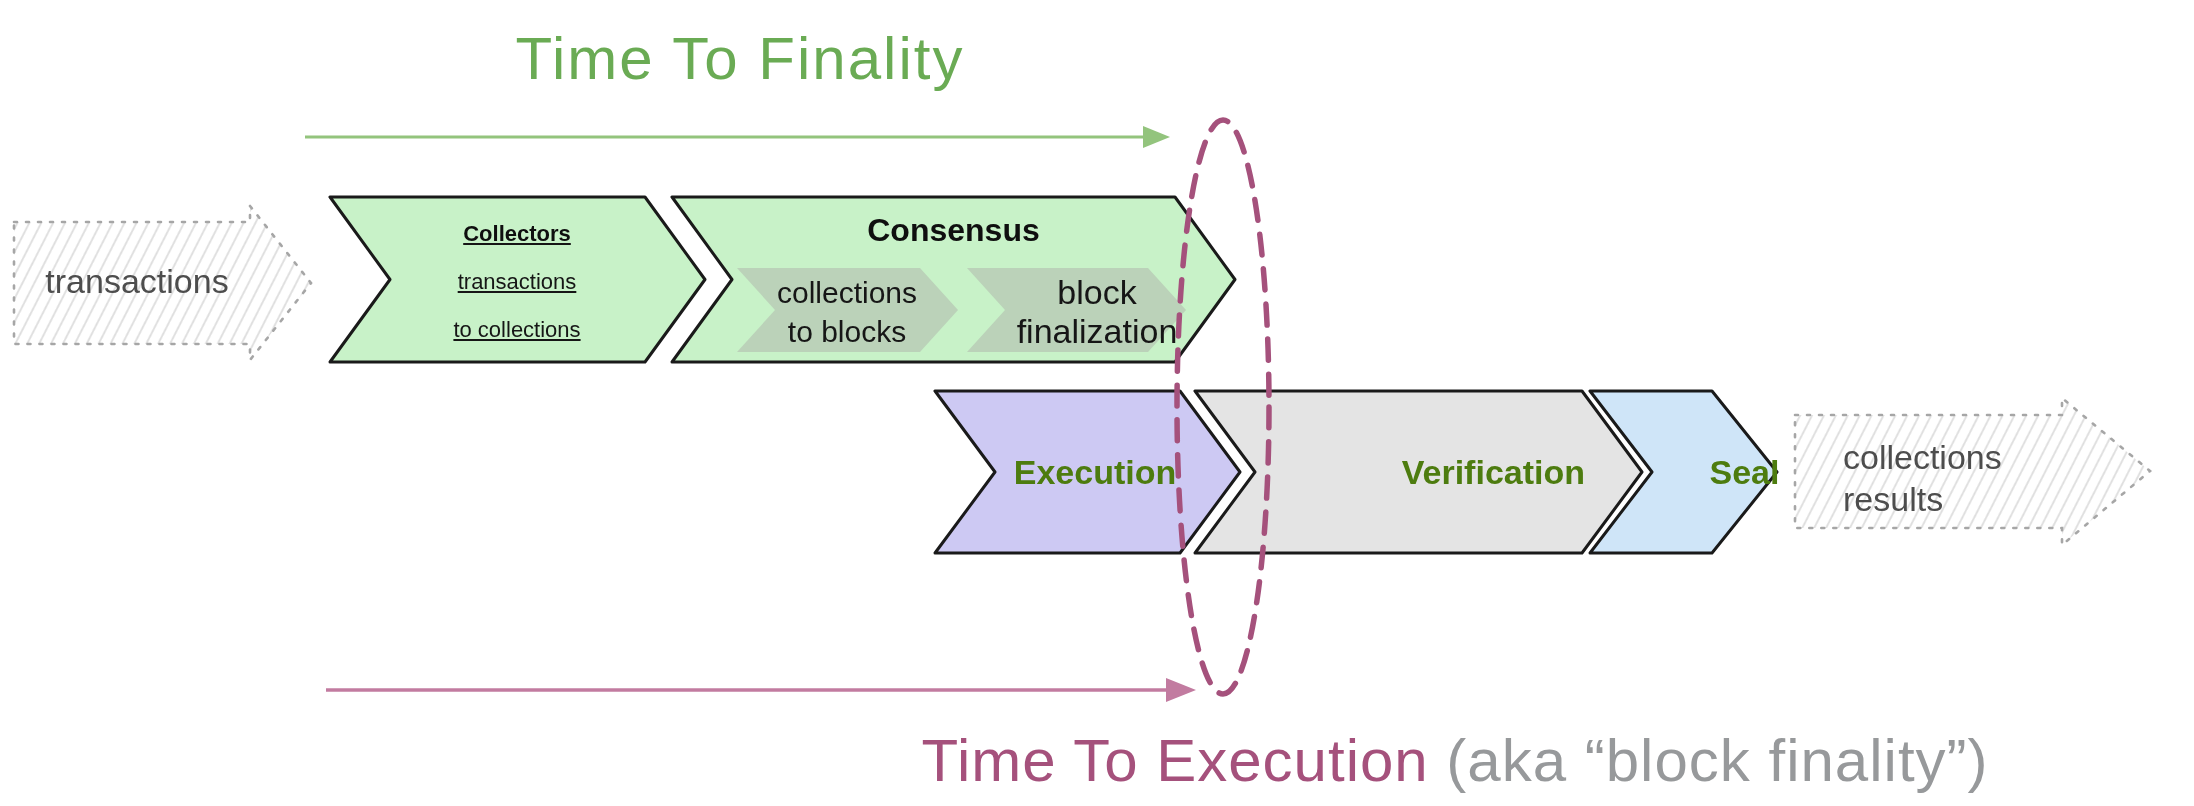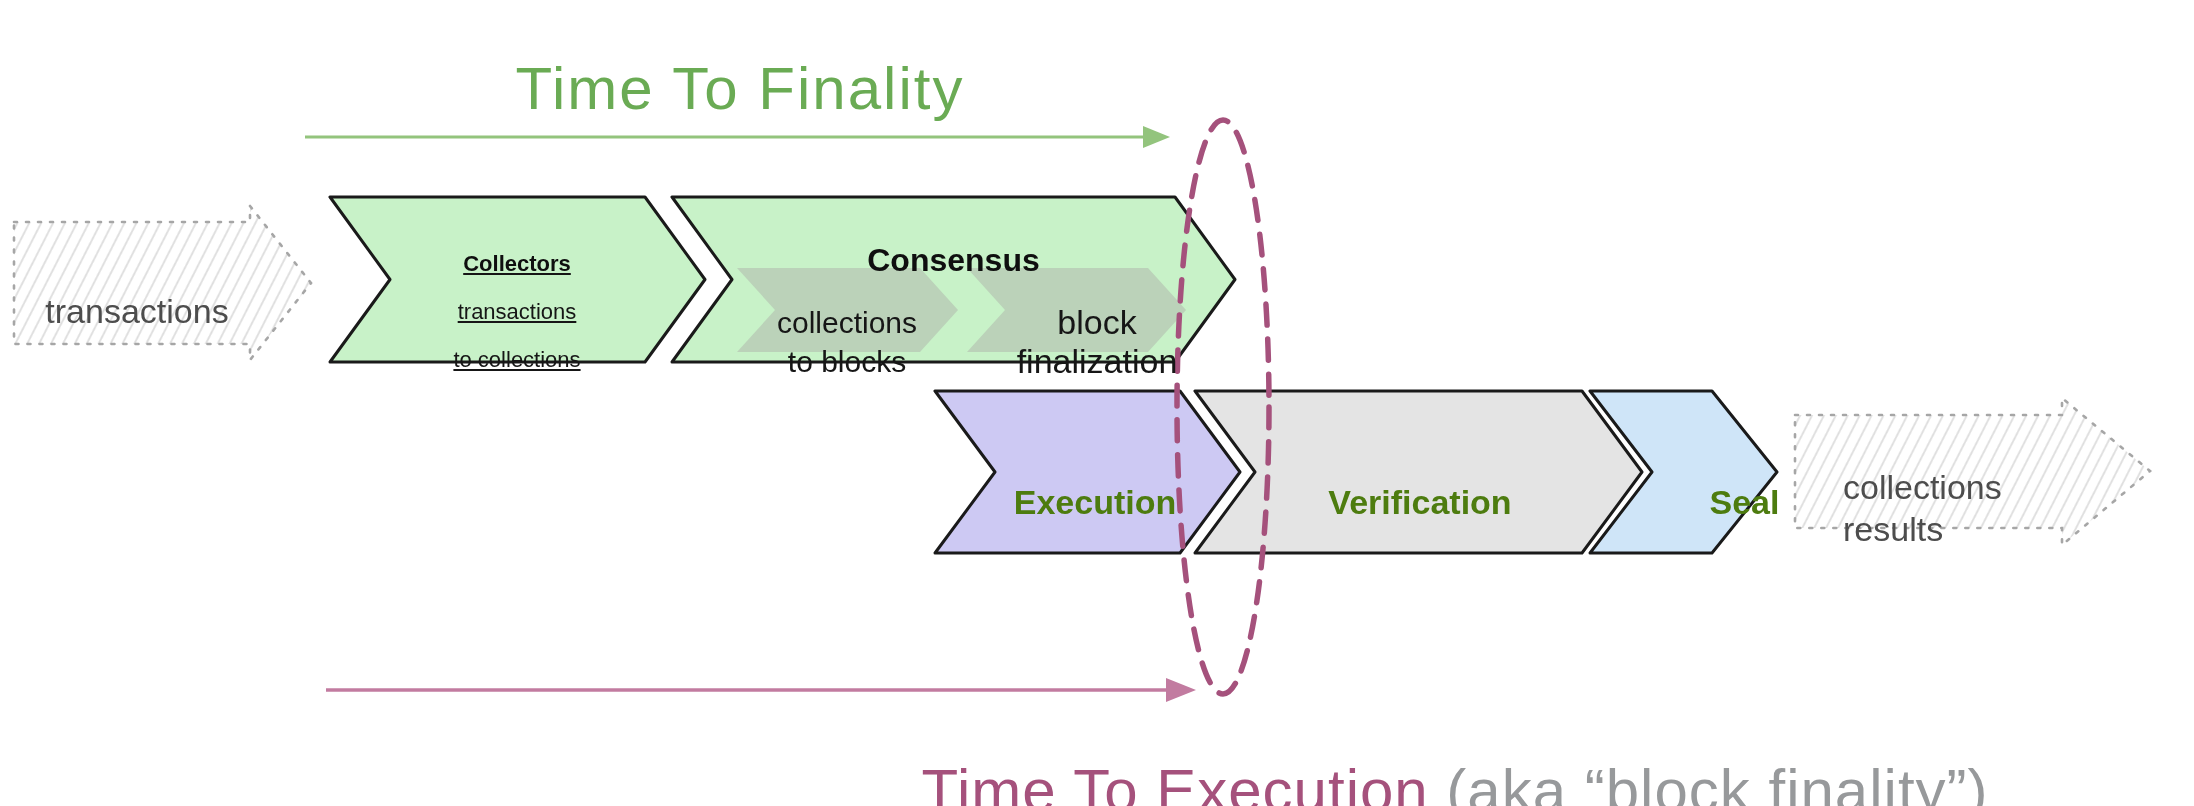--- a/index.html
+++ b/index.html
@@ -1,42 +1,42 @@
 <!DOCTYPE html>
 <html><head>
 <meta charset="utf-8">
 <style>
   html,body{margin:0;padding:0;background:#ffffff;}
   .stage{
     position:relative;width:2194px;height:806px;background:#ffffff;overflow:hidden;
     font-family:"Liberation Sans", sans-serif;
   }
   .stage svg{position:absolute;left:0;top:0;}
-  .lbl{position:absolute;text-align:center;color:#161616;margin-top:30px;}
+  .lbl{position:absolute;text-align:center;color:#161616;}
   .title-green{
     left:440px;top:26px;width:600px;font-size:60px;line-height:1.1;
     letter-spacing:2px;color:#6aab54;
   }
   .caption-bottom{
     left:830px;top:728px;width:1250px;font-size:60px;line-height:1.1;letter-spacing:1px;
     white-space:nowrap;
   }
   .caption-maroon{color:#a5517c;}
   .caption-gray{color:#97999b;}
   .sketch-text{color:#4d4d4d;font-size:34px;line-height:42px;}
   .transactions-lbl{left:22px;top:260px;width:230px;}
   .results-lbl{left:1843px;top:436px;width:230px;text-align:left;}
   .collectors-lbl{left:392px;top:210px;width:250px;font-size:22px;line-height:48px;text-decoration:underline;}
   .chev-title{font-weight:bold;color:#0f0f0f;}
   .consensus-title{left:732px;top:212px;width:443px;font-size:32px;}
   .stage1-lbl{left:757px;top:273px;width:180px;font-size:30px;line-height:39px;}
   .stage2-lbl{left:1007px;top:273px;width:180px;font-size:34px;line-height:39px;}
   .bold-lbl{font-size:34px;font-weight:bold;color:#4d7c0f;}
   .execution-lbl{left:995px;top:453px;width:200px;}
-  .verification-lbl{left:1255px;top:453px;width:330px;}
+  .verification-lbl{left:1255px;top:453px;width:330px;text-align:right;}
   .seal-lbl{left:1672px;top:453px;width:145px;text-align:center;}
 </style>
 </head>
 <body>
 
 <div class="stage">
 
   <svg width="2194" height="806" viewBox="0 0 2194 806">
     <defs>
       <pattern id="hatch" patternUnits="userSpaceOnUse" width="15" height="15" patternTransform="rotate(-18)">

